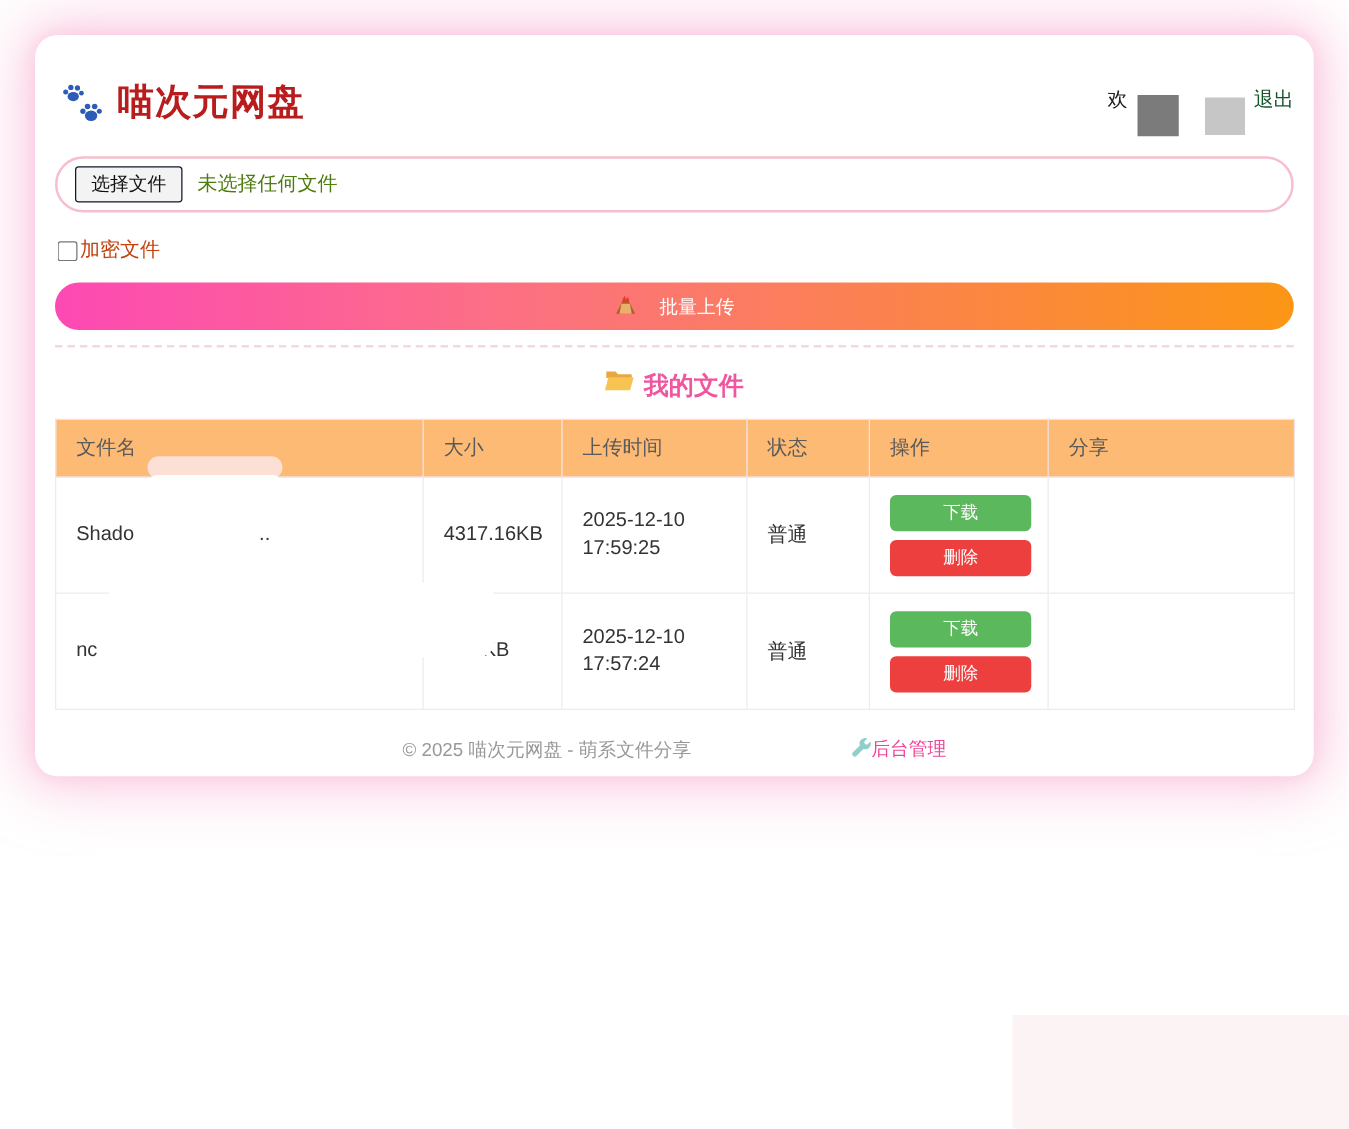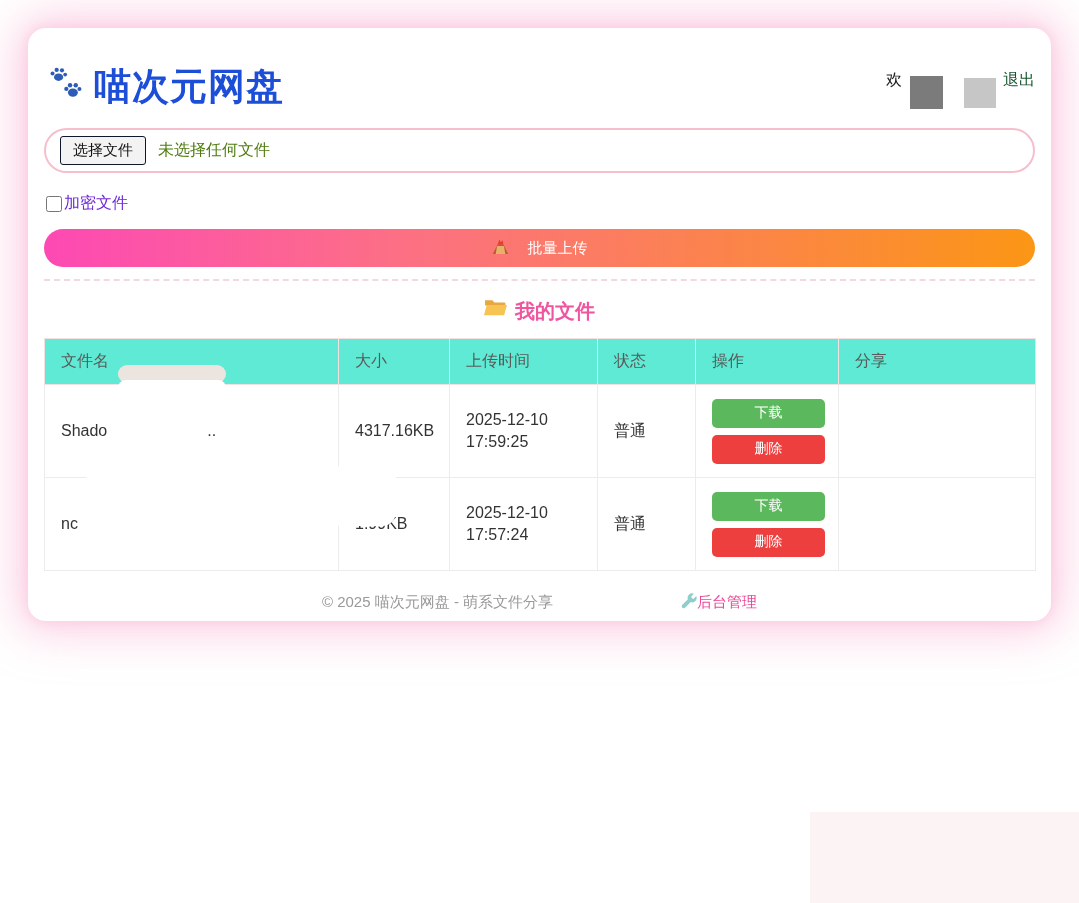--- a/index.html
+++ b/index.html
@@ -10,60 +10,60 @@
     position:absolute;left:28px;top:28px;width:1023px;height:593px;
     background:#fff;border-radius:18px;box-sizing:border-box;
     box-shadow:0 0 46px 10px rgba(249,178,211,0.65), 0 0 12px 2px rgba(249,178,211,0.35);
     padding:28px 16px 20px 16px;
   }
 
   
   .hdr{display:flex;justify-content:space-between;align-items:flex-start;}
   .hdr-left{display:flex;align-items:flex-start;gap:10px;margin-left:4px;}
   .logo-svg{margin-top:8px;}
-  .title{margin:6px 0 0 0;font-size:37px;font-weight:bold;color:#1d4ed8;letter-spacing:1px;}
+  .title{margin:6px 0 0 0;font-size:29px;font-weight:bold;color:#b91c1c;letter-spacing:1px;}
   .hdr-right{display:flex;align-items:flex-start;margin-top:12px;margin-right:0px;}
   .welcome{font-size:16px;color:#222;margin-top:2px;}
   .redact-dark{width:33px;height:33px;background:#7b7b7b;margin:8px 0 0 8px;}
   .redact-light{width:32px;height:30px;background:#c6c6c6;margin:10px 0 0 21px;}
   .logout{font-size:16px;color:#14532d;text-decoration:none;margin:2px 0 0 7px;cursor:pointer;}
 
   
   .filebox{
     margin-top:16px;height:45px;border:2px solid #f6bfcd;border-radius:24px;
     box-sizing:border-box;display:flex;align-items:center;padding:0 14px;background:#fff;
   }
   .choose-btn{
     font-size:15px;color:#111;background:#f3f3f3;border:1px solid #0f172a;border-radius:3px;
     padding:4px 12px;cursor:pointer;font-family:inherit;
   }
   .file-status{font-size:16px;color:#4d7c0f;margin-left:12px;}
 
   
   .encrypt-row{margin-top:20px;display:flex;align-items:center;}
   .encrypt-row input{width:16px;height:16px;margin:0 2px 0 2px;accent-color:#888;}
-  .encrypt-label{font-size:16px;color:#6d28d9;}
+  .encrypt-label{font-size:16px;color:#c2410c;}
 
   
   .upload-btn{
     margin-top:15px;width:100%;height:38px;border:none;border-radius:19px;cursor:pointer;
     background:linear-gradient(90deg,#fd49b4 0%,#fc6f86 35%,#fb9615 100%);
     color:#fff;font-size:15px;display:flex;align-items:center;justify-content:center;gap:19px;
     font-family:inherit;
   }
 
   .dashed-divider{margin-top:12px;border-top:2px dashed #f3d8de;height:0;}
 
   
   .section-title{margin-top:17px;text-align:center;font-size:20px;font-weight:bold;color:#f0559f;
     display:flex;align-items:flex-start;justify-content:center;gap:8px;}
 
   
   table{width:100%;border-collapse:collapse;margin-top:13px;font-size:16px;table-layout:fixed;}
-  th{background:#5eead4;color:#5a5a5a;font-weight:normal;text-align:left;padding:12px 16px;
+  th{background:#fdba74;color:#5a5a5a;font-weight:normal;text-align:left;padding:12px 16px;
      border:1px solid #f3e0e0;}
   td{color:#333;padding:10px 16px;border:1px solid #ececec;vertical-align:middle;background:#fff;}
   tr.data-row{height:93px;}
   .time-cell div{line-height:1.4;}
   .name-gap{display:inline-block;width:100px;}
   .act-btn{display:block;width:113px;height:29px;border:none;border-radius:5px;color:#fff;
     font-size:14px;cursor:pointer;font-family:inherit;}
   .dl-btn{background:#5cb85c;margin:2px 0 7px 0;}
   .del-btn{background:#ee3f3f;margin:0 0 2px 0;}
 

